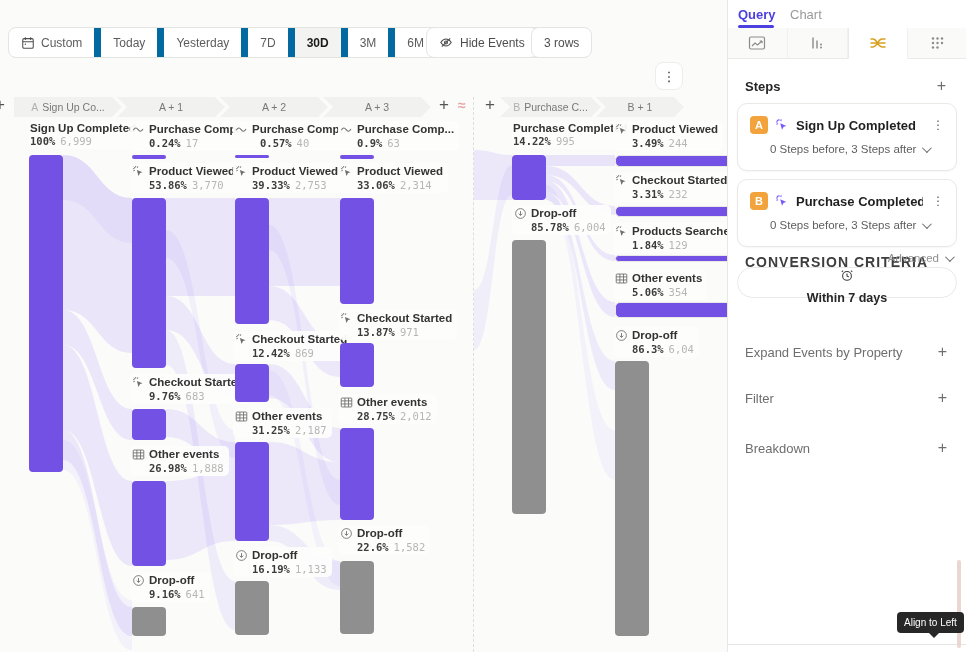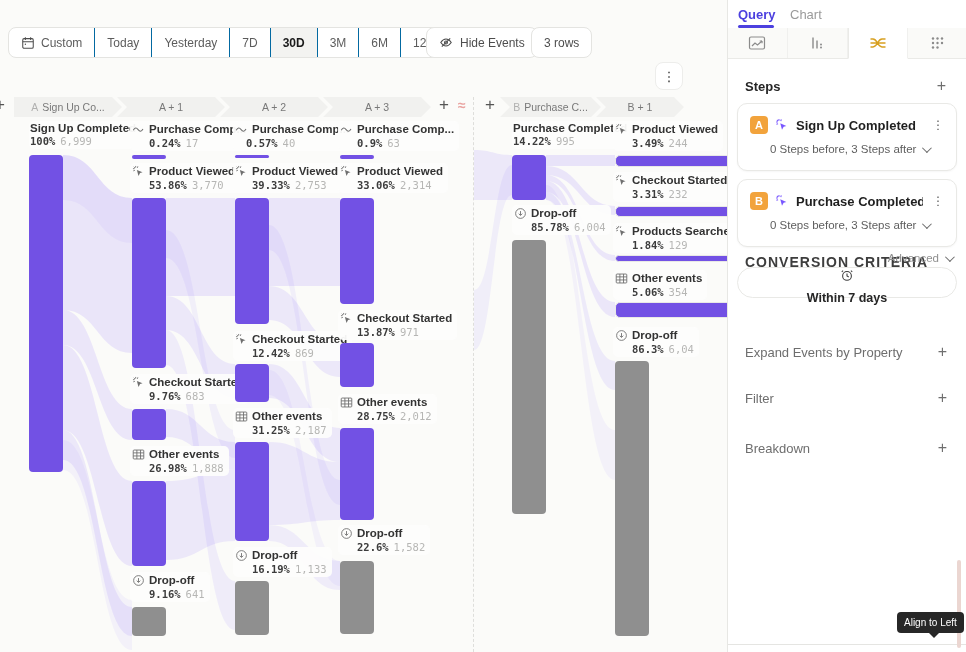--- a/index.html
+++ b/index.html
@@ -2,21 +2,21 @@
 <html><head>
 <meta charset="utf-8">
 <style>
   html,body{margin:0;padding:0;background:#e9e9e9;font-family:"Liberation Sans",sans-serif;}
   #app{position:relative;width:966px;height:652px;background:#FBFBF9;overflow:hidden;}
   .mono{font-family:"DejaVu Sans Mono",monospace;}
   
   .tb{position:absolute;height:31px;background:#fff;border:1px solid #E4E4E1;border-radius:8px;
       display:flex;align-items:center;box-sizing:border-box;color:#555;font-size:12px;}
   #segmented{left:8px;top:27px;padding:0;overflow:hidden;}
-  .seg{display:flex;align-items:center;gap:6px;height:29px;padding:0 12px;border-right:1px solid #0369a1;
+  .seg{display:flex;align-items:center;gap:6px;height:29px;padding:0 12px;border-right:7px solid #0369a1;
        color:#5c5c5c;cursor:pointer;white-space:nowrap;}
   .seg:last-child{border-right:none;}
   .seg.sel{font-weight:700;color:#1b1b1b;background:#F3F3F1;}
   .tb-btn{gap:7px;padding:0 12px;cursor:pointer;color:#4d4d4d;}
   .chev{width:7px;height:7px;border-right:1.5px solid #6d6d6d;border-bottom:1.5px solid #6d6d6d;
         transform:rotate(45deg) translateY(-2px);display:inline-block;}
   #kebab-btn{position:absolute;left:655px;top:62px;width:26px;height:26px;border:1px solid #EDEDEB;
      border-radius:8px;background:#fff;display:flex;align-items:center;justify-content:center;
      color:#2f2f2f;font-size:13px;letter-spacing:0;cursor:pointer;}
   
@@ -187,21 +187,21 @@
         <div class="bar purple" style="left: 235px; top: 155px; height: 3px;"></div>
         <div class="node-label" style="left: 233px; top: 121px;">
           <div class="nl-row1">
             <span class="nicon">
               <svg width="13" height="13" viewBox="0 0 16 16" fill="none" stroke="currentColor" stroke-width="1.3">
                 <path d="M1.5 9c2-3.5 4-3.5 6-.8s4 2.7 6-.8"></path>
               </svg>
             </span>
             <span>Purchase Comp...</span>
           </div>
-          <div class="nl-row2 mono" style="margin-left:12px"><span class="pct">0.57%</span><span class="cnt">40</span></div>
+          <div class="nl-row2 mono" style="margin-left:26px"><span class="pct">0.57%</span><span class="cnt">40</span></div>
         </div>
         <div class="bar purple" style="left: 235px; top: 198px; height: 126px;"></div>
         <div class="node-label" style="left: 233px; top: 163px;">
           <div class="nl-row1">
             <span class="nicon">
               <svg width="13" height="13" viewBox="0 0 16 16" fill="none" stroke="currentColor" stroke-width="1.1">
                 <path d="M6 6l7 3-3.1.9L8 13.5z" fill="currentColor" stroke="none"></path>
                 <path d="M4.5 1.2v2M1.2 4.5h2M2.2 2.2l1.3 1.3M7.2 1.6 6.6 3.5M1.6 7.2l1.9-.6"></path>
               </svg>
             </span>

